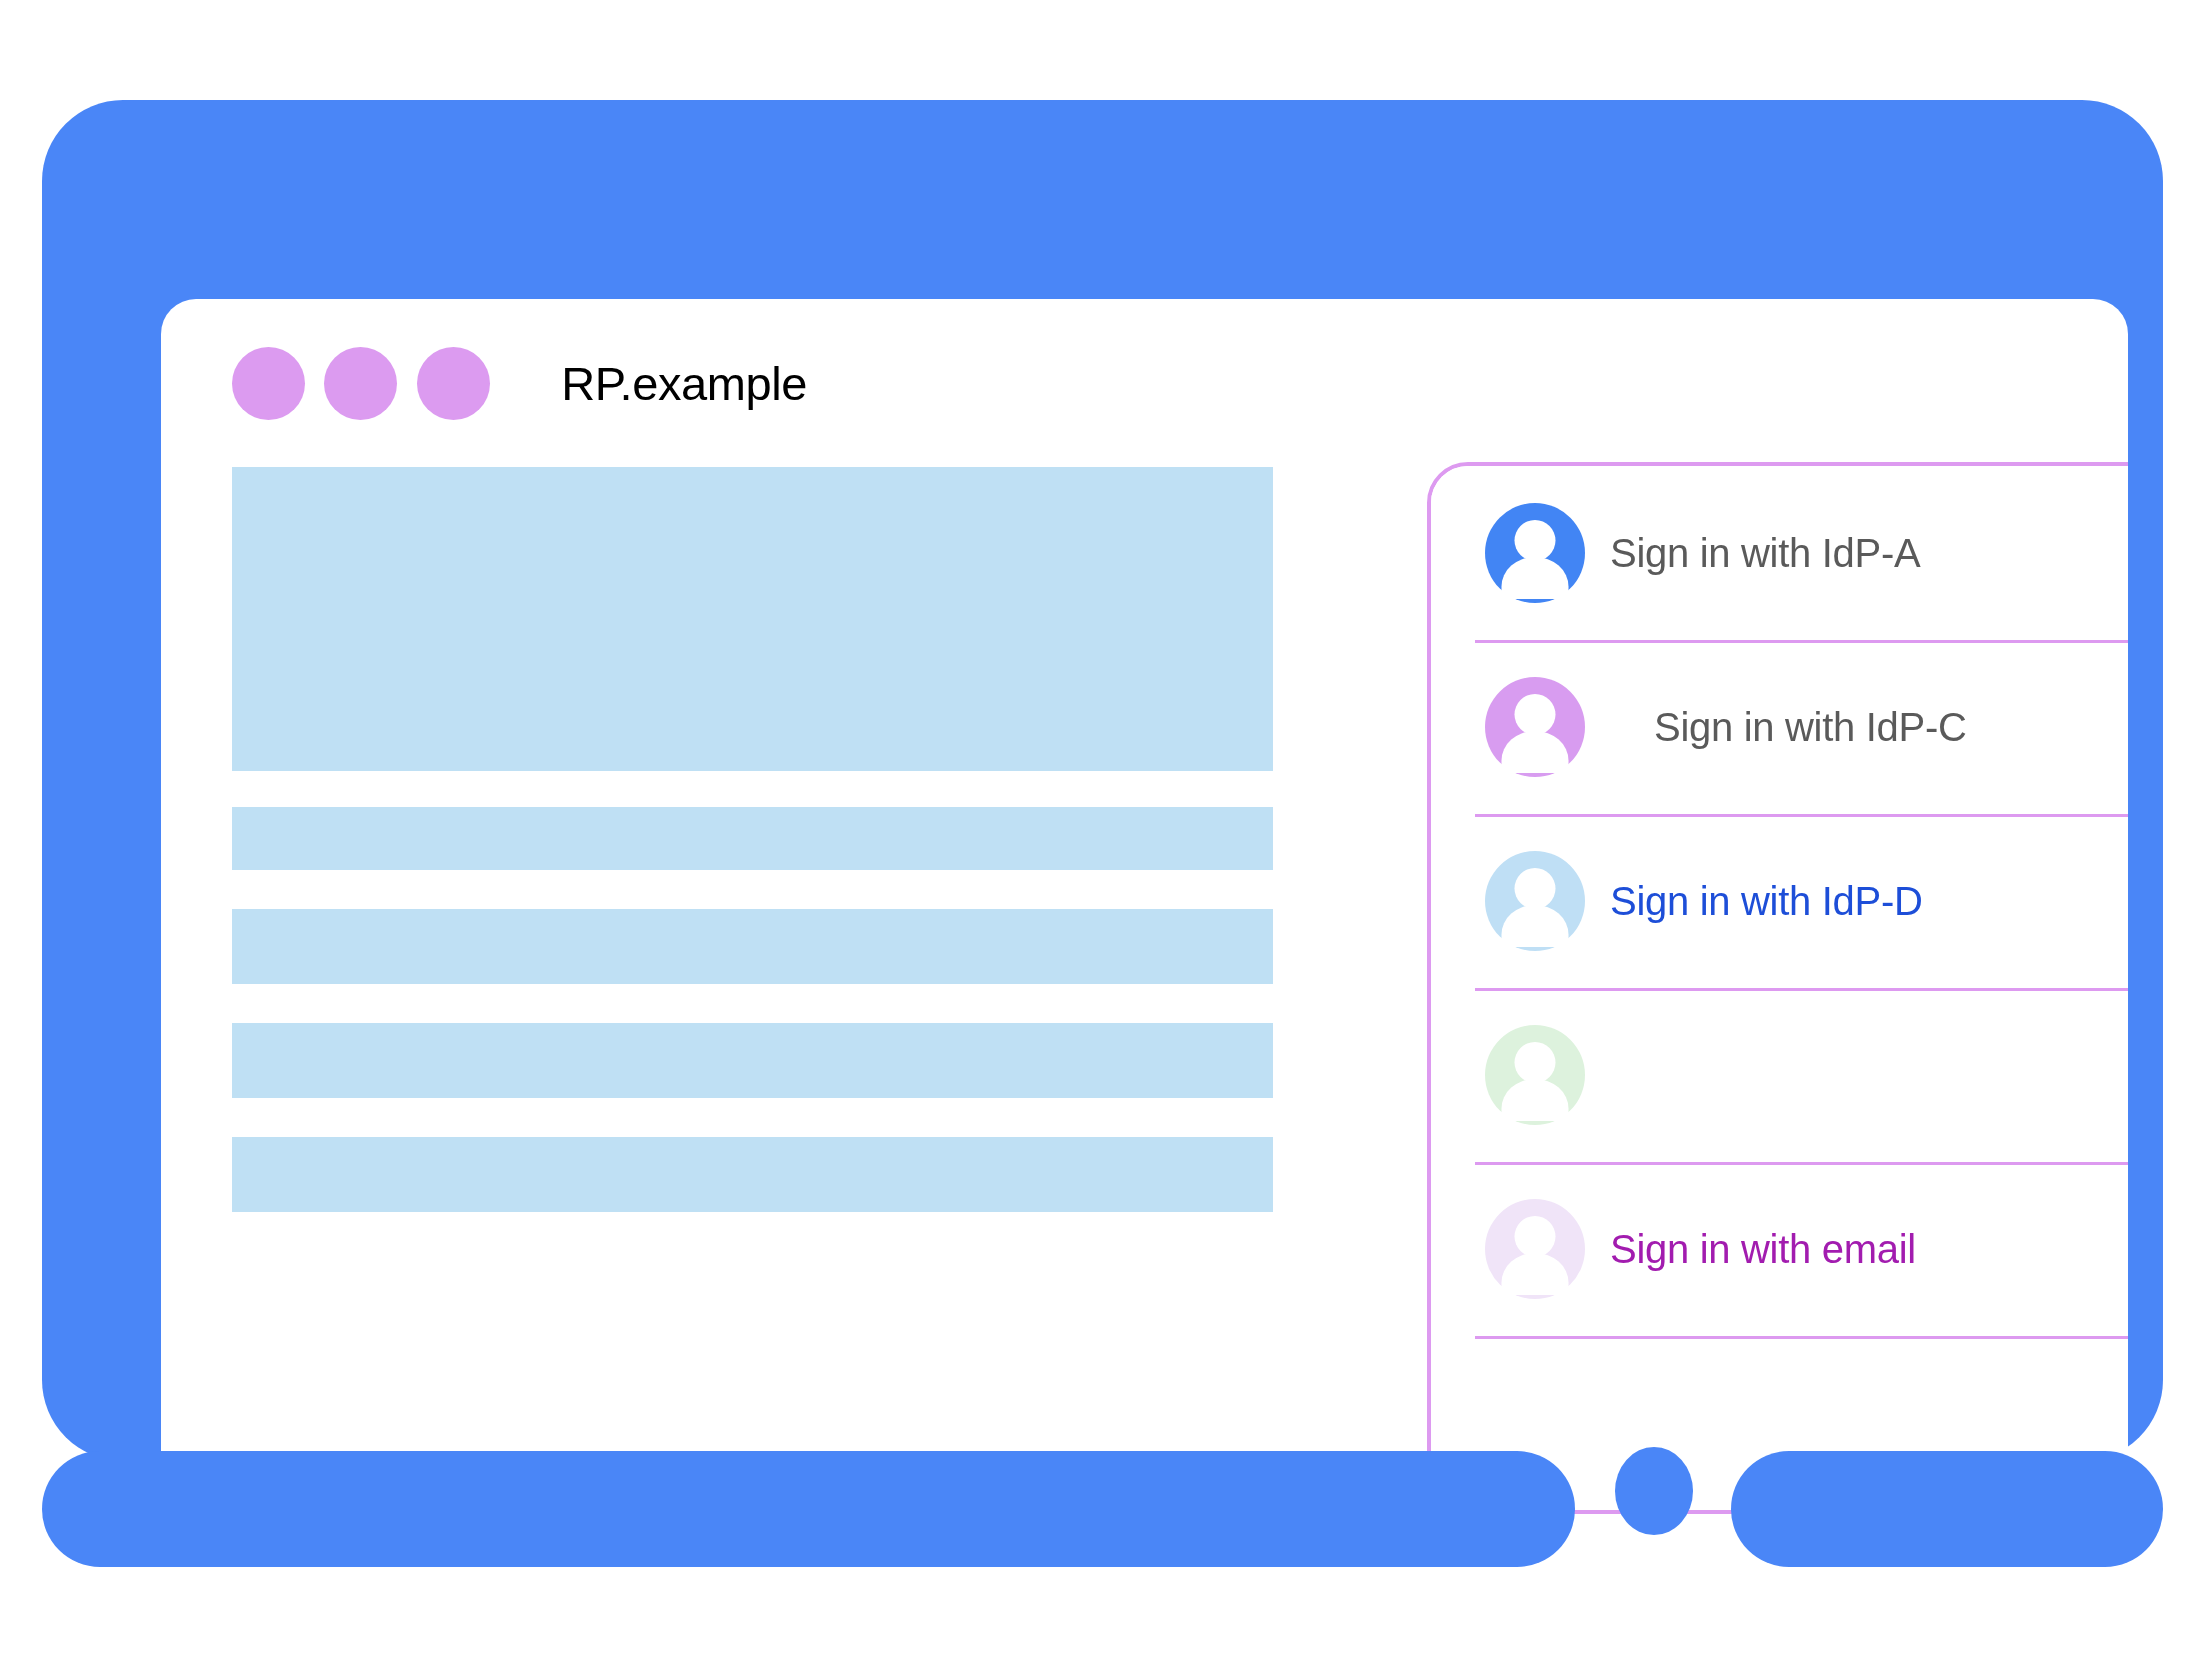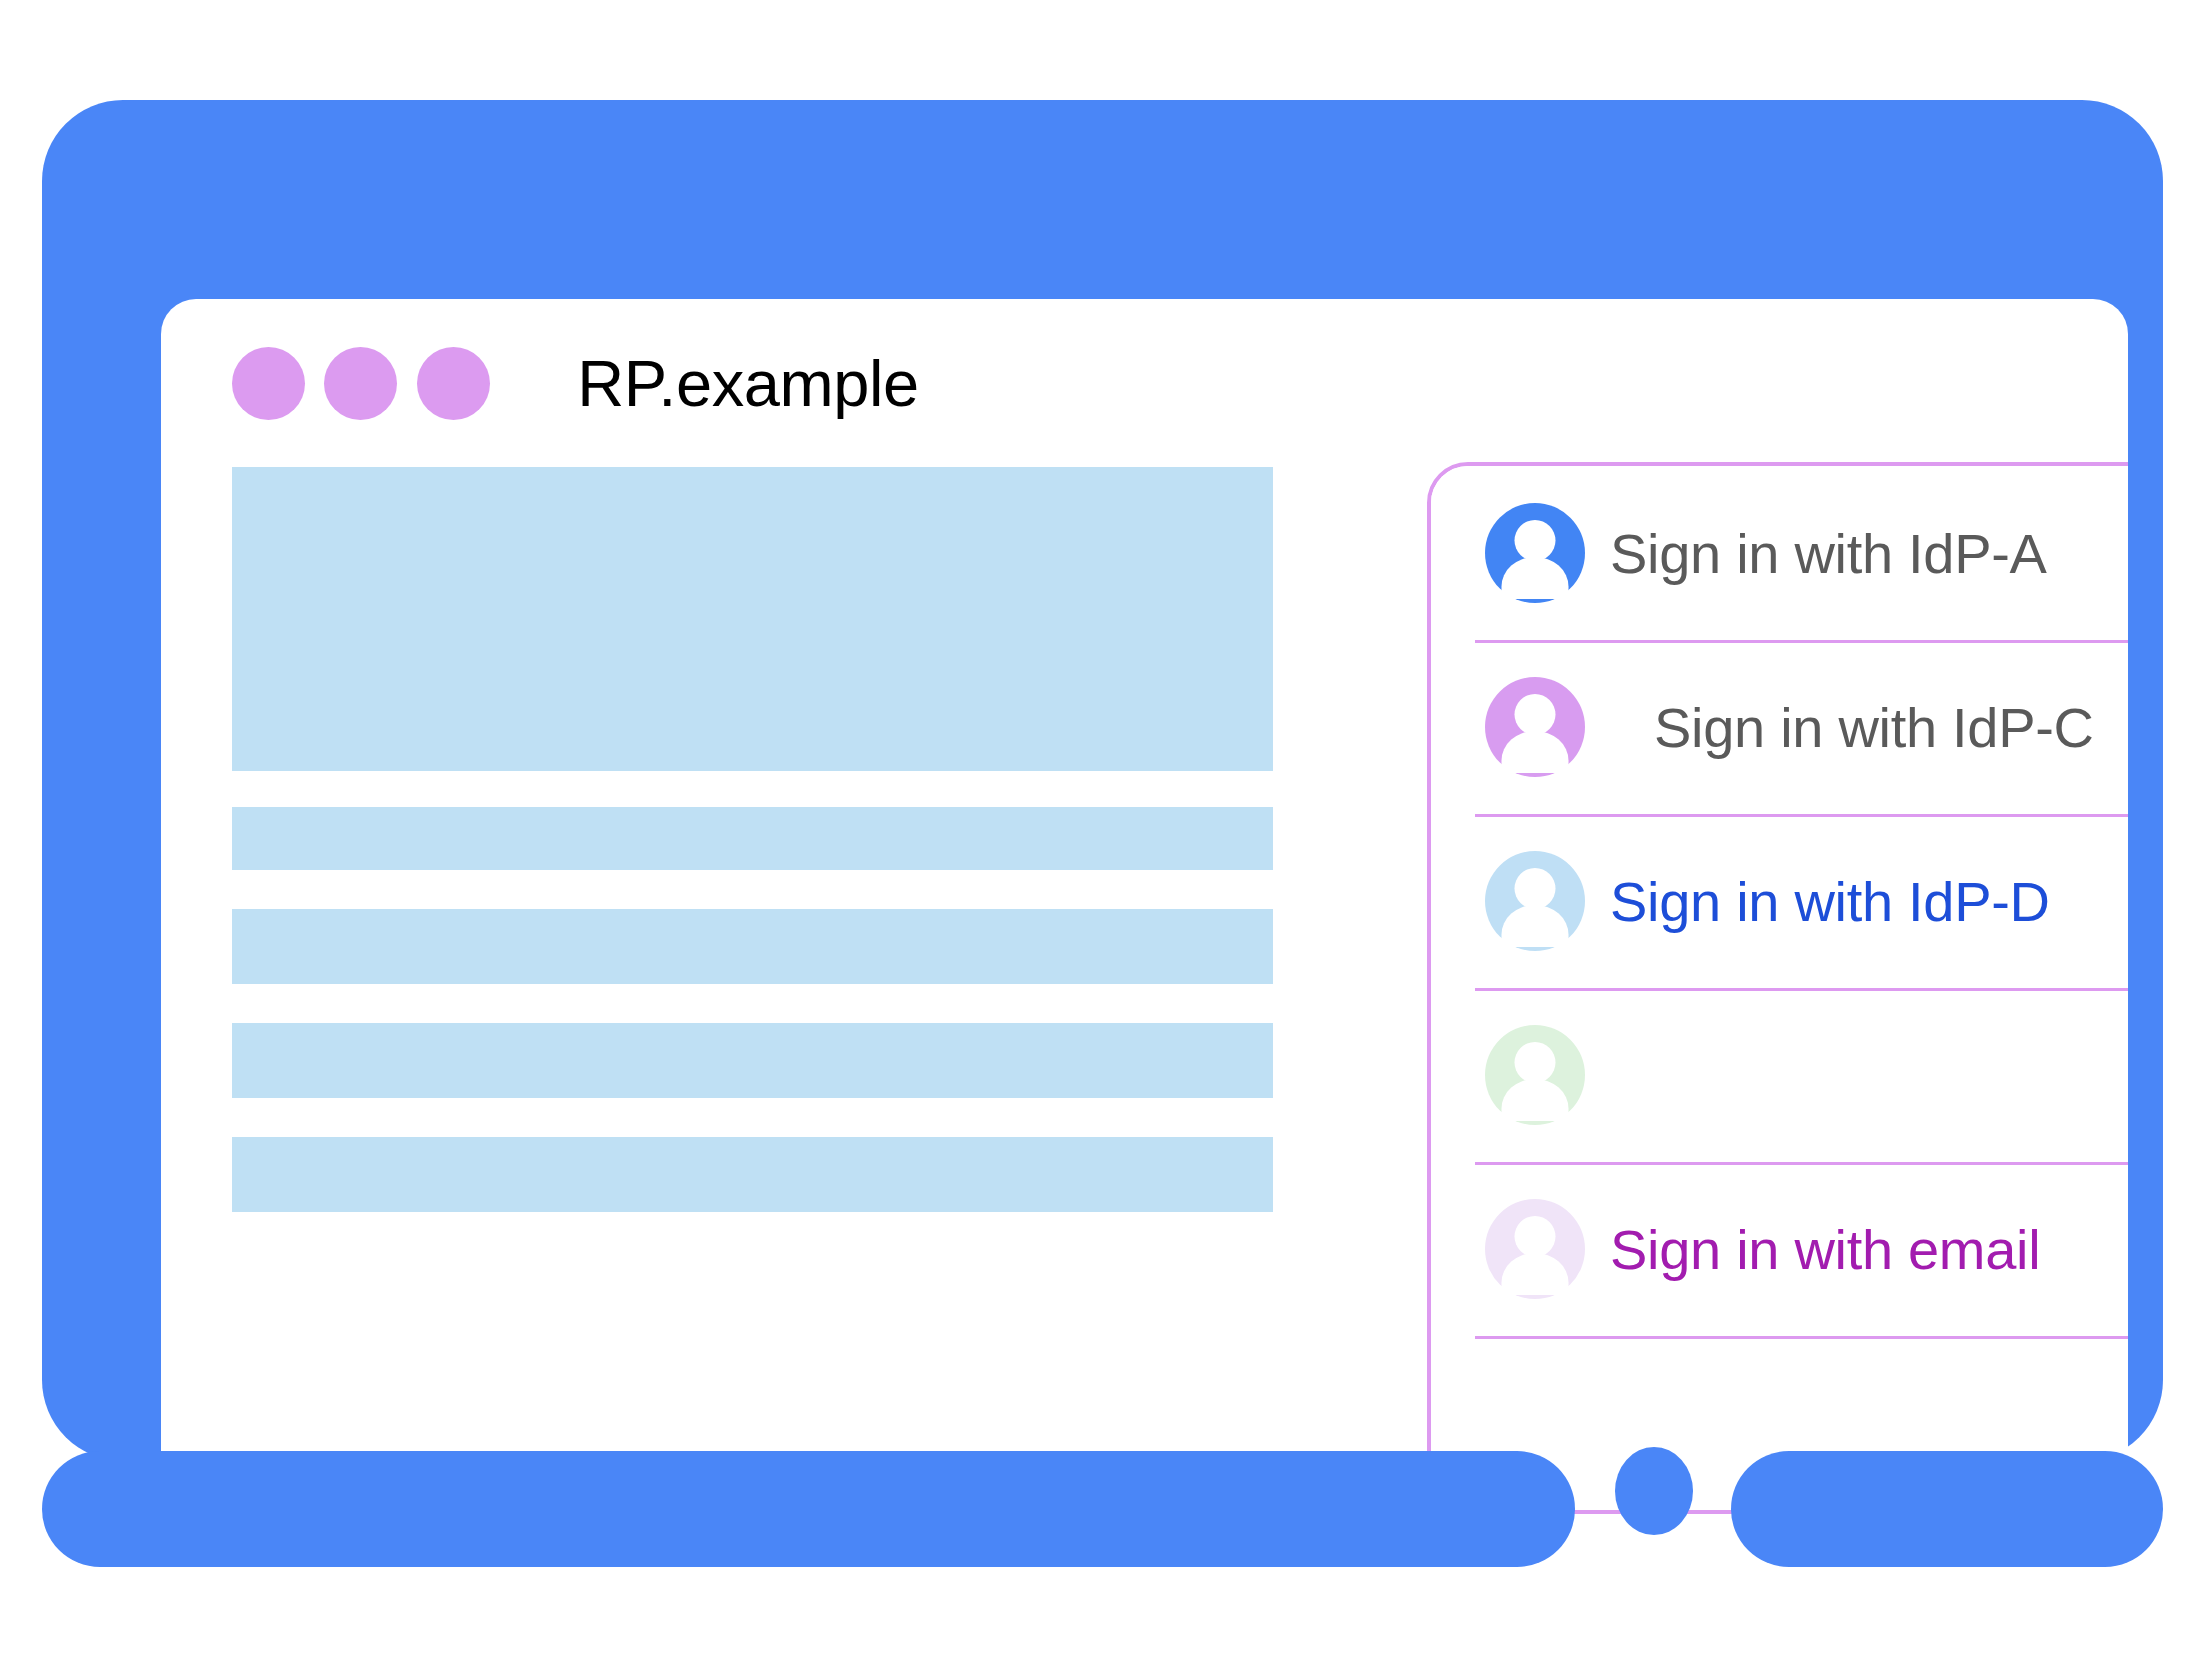--- a/index.html
+++ b/index.html
@@ -81,22 +81,22 @@
   }
   .win-dot {
     width: 73px;
     height: 73px;
     border-radius: 50%;
     background: #dc9bf0;
     margin-right: 19.4px;
     flex: none;
   }
   #window-title {
-    margin-left: 68px;
-    font-size: 65px;
+    margin-left: 52px;
+    font-size: 47px;
     color: #000000;
     letter-spacing: -0.4px;
     white-space: nowrap;
   }
 
   
   #content-area {
     position: absolute;
     left: 71px;
     top: 168px;
@@ -162,21 +162,21 @@
     position: absolute;
     left: 50%;
     bottom: 4%;
     transform: translateX(-50%);
     width: 67%;
     height: 42%;
     background: #ffffff;
     border-radius: 50% 50% 0 0 / 70% 70% 0 0;
   }
   .signin-label {
-    font-size: 56px;
+    font-size: 40px;
     color: #5a5a5a;
     white-space: nowrap;
     letter-spacing: -0.3px;
   }
 </style>
 </head>
 <body>
 
 <div id="device-frame" style="background: rgb(74, 134, 247);">
   <div id="device-screen">

